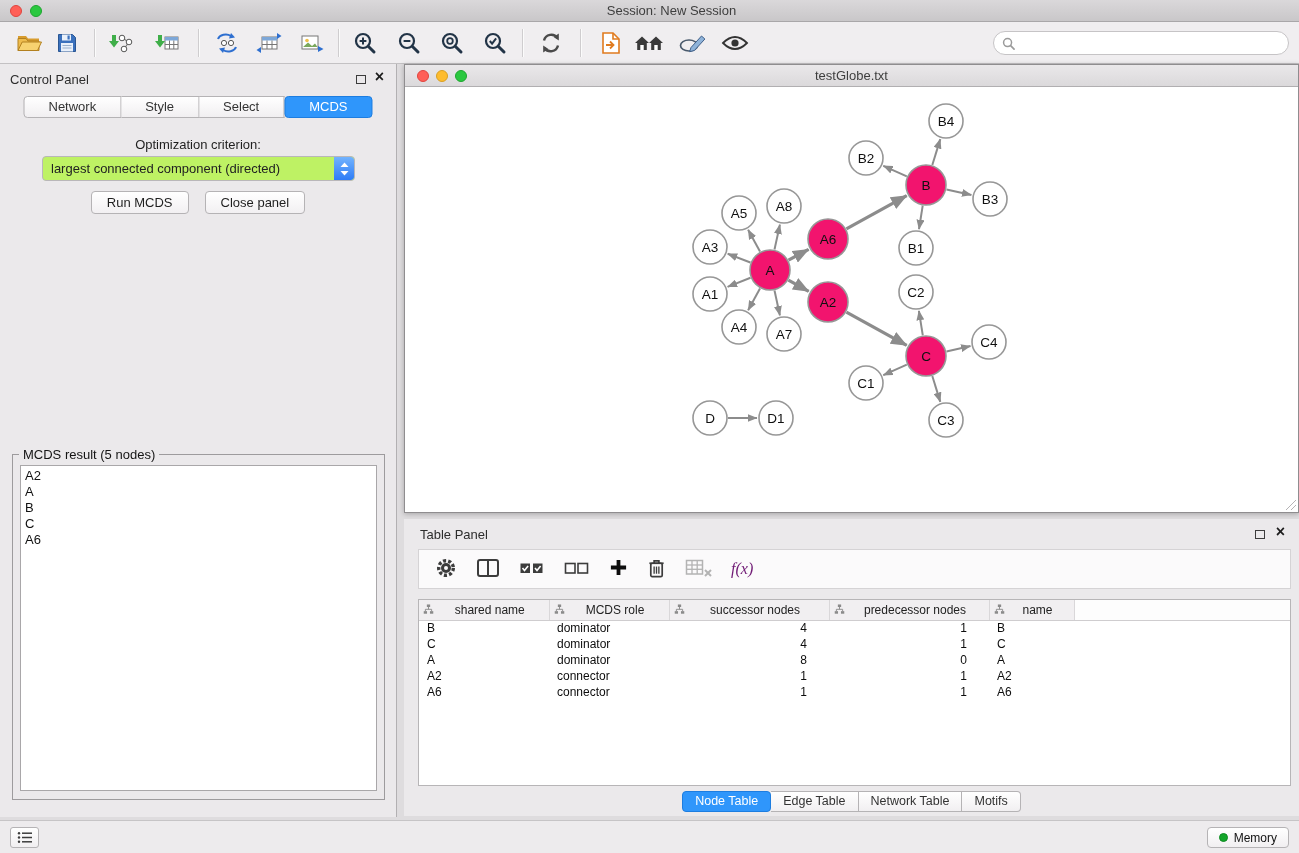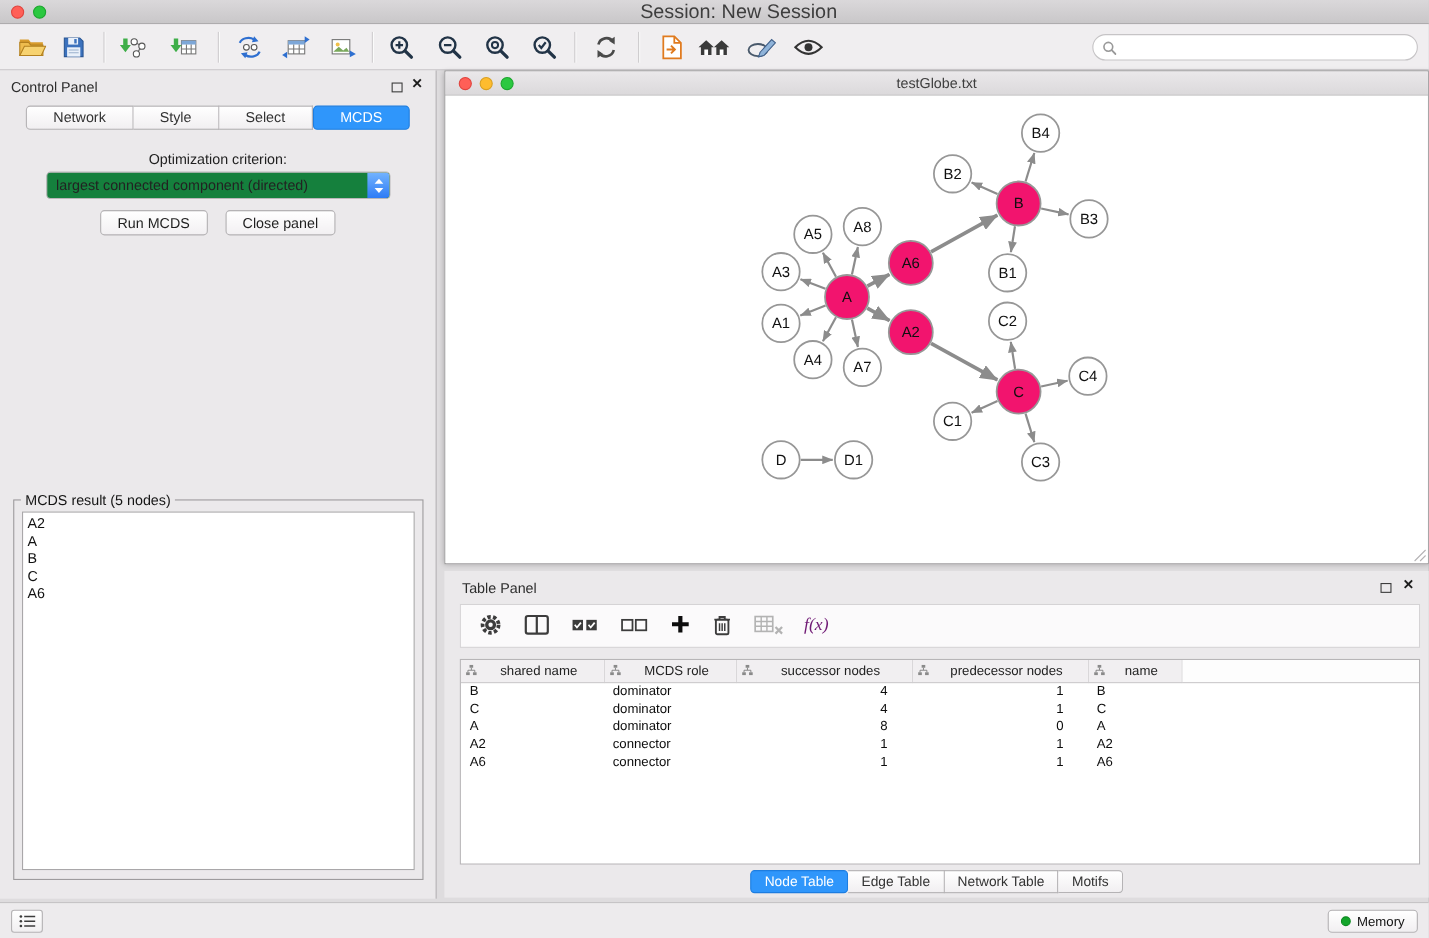--- a/index.html
+++ b/index.html
@@ -2,21 +2,21 @@
 <html><head>
 <meta charset="utf-8">
 <style>
   * { margin:0; padding:0; box-sizing:border-box; }
   body { background:#888; font-family:"Liberation Sans", sans-serif; }
   .app { position:relative; width:1299px; height:853px; background:#dedcde; overflow:hidden; color:#222; font-size:13px; }
 
   
   .titlebar { position:absolute; left:0; top:0; width:100%; height:22px;
     background:linear-gradient(#dad8da,#c9c7c9); border-bottom:1px solid #a9a7a9; }
-  .titlebar .title { text-align:center; line-height:21px; font-size:18px; color:#3e3e3e;margin-left:44px; }
+  .titlebar .title { text-align:center; line-height:21px; font-size:13px; color:#3e3e3e;margin-left:44px; }
   .lights { position:absolute; left:10px; top:5px; display:flex; gap:8px; }
   .light { width:12px; height:12px; border-radius:50%; }
   .light.red { background:#ff5f57; border:1px solid #e0443e; }
   .light.yellow { background:#febc2e; border:1px solid #d9a022; }
   .light.green { background:#2bc840; border:1px solid #1da62f; }
 
   
   .toolbar { position:absolute; top:22px; left:0; width:100%; height:42px;
     background:#f0eef0; border-bottom:1px solid #c3c1c3; }
   .tbtn { position:absolute; top:6px; width:34px; height:30px; display:flex;
@@ -33,21 +33,21 @@
   .float-btn { position:absolute; width:10px; height:9px; border:1.5px solid #3c3c3c; top:11px; background:transparent; }
   .close-x { position:absolute; top:4px; font-size:16px; font-weight:bold; color:#1c1c1c; line-height:18px; }
   .cp-float { right:30px; } .cp-close { right:12px; }
   .cp-tabs { position:absolute; left:50%; transform:translateX(-50%); top:32px; display:flex; }
   .seg-tab { height:22px; line-height:20px; padding:0 24px; font-size:13px; color:#333;
     background:linear-gradient(#ffffff,#f1eff1); border:1px solid #b5b3b5; border-left:none; white-space:nowrap; }
   .seg-tab:first-child { border-left:1px solid #b5b3b5; border-radius:4px 0 0 4px; }
   .seg-tab:last-child { border-radius:0 4px 4px 0; }
   .seg-tab.active { background:#2f96fb; color:#fff; border:1px solid #1d7de0; border-radius:4px; }
   .opt-label { position:absolute; top:73px; width:100%; text-align:center; font-size:13px; color:#1f1f1f; }
-  .dropdown { position:absolute; top:92px; left:42px; width:313px; height:25px; background:#15803d;
+  .dropdown { position:absolute; top:92px; left:42px; width:313px; height:25px; background:#bef264;
     border:1px solid #b9b7b9; border-radius:4px; display:flex; align-items:center; overflow:hidden; }
   .dropdown .val { flex:1; padding-left:8px; font-size:13px; white-space:nowrap; overflow:hidden; }
   .dropdown .stepper { width:20px; align-self:stretch; background:linear-gradient(#72b3fe,#2e7cf6);
     border-radius:0 3px 3px 0; display:flex; align-items:center; justify-content:center; }
   .btn-row { position:absolute; top:127px; width:100%; display:flex; justify-content:center; gap:16px; }
   .btn { height:23px; padding:0 15px; background:linear-gradient(#ffffff,#f2f0f2); border:1px solid #b5b3b5;
     border-radius:4px; font-size:13px; color:#1f1f1f; font-family:"Liberation Sans",sans-serif; }
   .group-box { position:absolute; left:12px; top:390px; width:373px; height:346px; border:1px solid #9d9b9d; }
   .group-legend { position:absolute; top:-8px; left:6px; background:#ebe9eb; padding:0 4px; font-size:13px; color:#141414; }
   .result-box { position:absolute; left:7px; top:10px; right:7px; bottom:8px; background:#fff;

